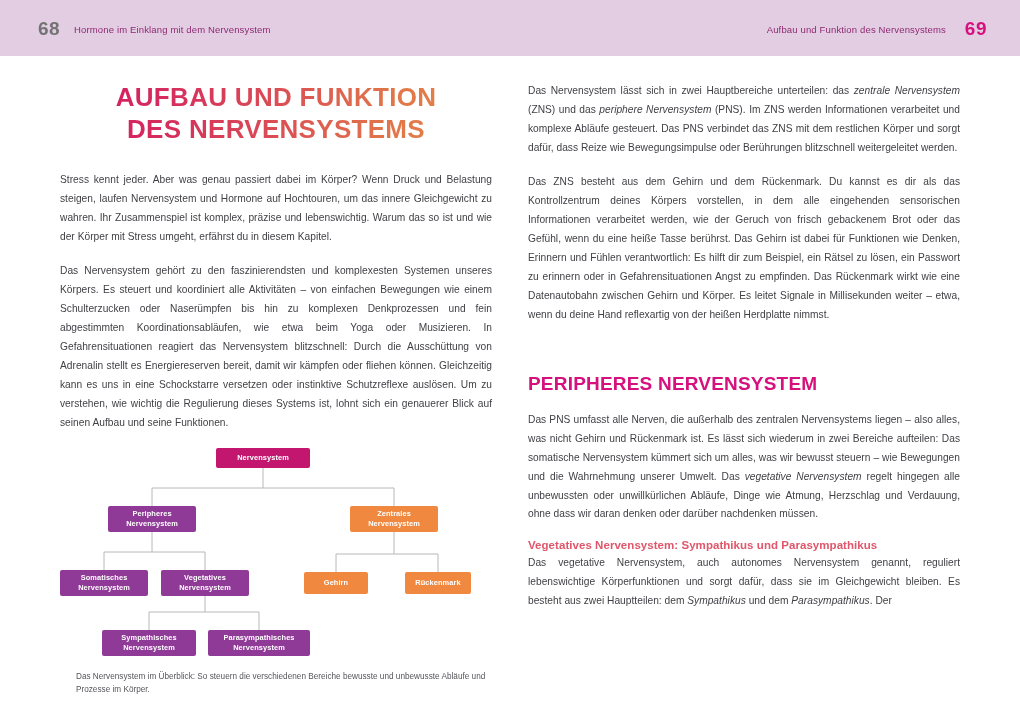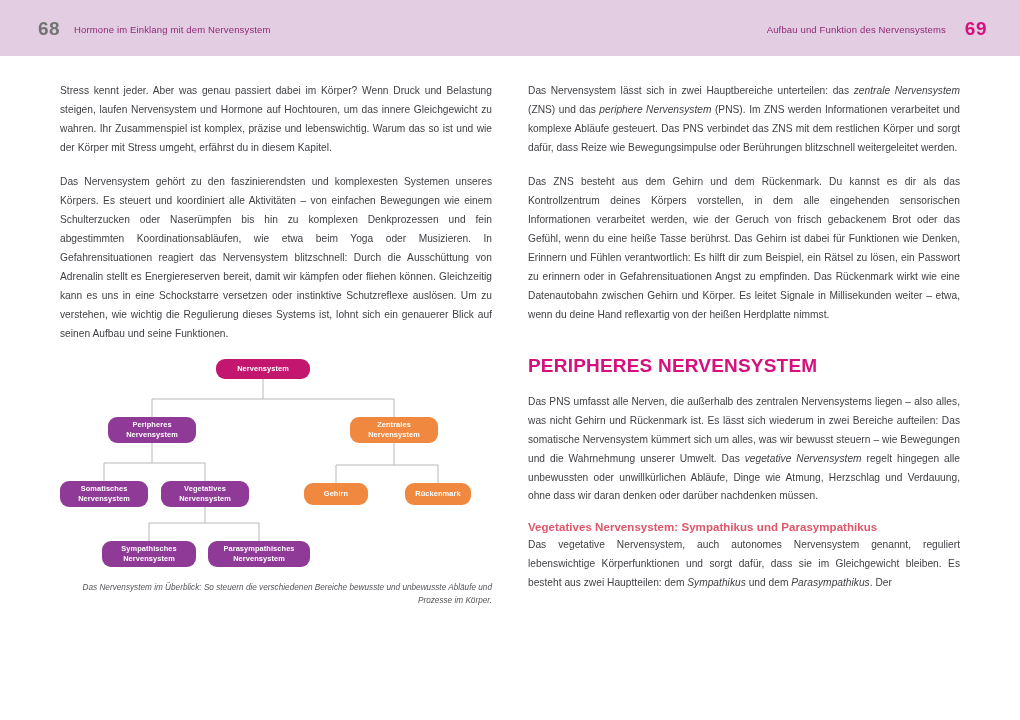--- a/index.html
+++ b/index.html
@@ -91,21 +91,21 @@
   }
   h1.chapter-title span { display: block; }
 
   h2.section-head {
     margin: 0 0 16px 0;
     font-size: 19px;
     font-weight: bold;
     letter-spacing: 0.2px;
     color: #d6117e;
   }
-  h2.section-head.second { margin-top: 30px; }
+  h2.section-head.second { margin-top: 48px; }
 
   h3.subsection-head {
     margin: 0 0 3px 0;
     font-size: 11.5px;
     font-weight: bold;
     color: #e0566a;
     letter-spacing: 0.05px;
   }
 
   p.body-text {
@@ -126,21 +126,21 @@
     height: 212px;
     margin-top: 8px;
   }
   .diagram-svg {
     position: absolute;
     left: 0;
     top: 0;
   }
   .node {
     position: absolute;
-    border-radius: 9px;
+    border-radius: 2px;
     color: #ffffff;
     font-size: 7.4px;
     font-weight: bold;
     line-height: 1.32;
     text-align: center;
     display: flex;
     align-items: center;
     justify-content: center;
     box-sizing: border-box;
     padding: 2px 22px;
@@ -148,39 +148,41 @@
   }
   .node span { display: block; }
   .n-root   { background: #c2166f; }
   .n-purple { background: #8e3a96; }
   .n-orange { background: #f0883f; }
 
   p.figure-caption {
     margin: 10px 0 0 16px;
     font-size: 8.2px;
     line-height: 1.62;
-    font-style: italic;
     color: #55555b;
     letter-spacing: 0.01px;
-    text-align: right;
   }
 </style>
 </head>
 <body>
 
 <div class="page">
 
   <div class="header-band"></div>
   <div class="folio folio-left">68</div>
   <div class="running-left">Hormone im Einklang mit dem Nervensystem</div>
   <div class="running-right">Aufbau und Funktion des Nervensystems</div>
   <div class="folio folio-right">69</div>
 
   <div class="col col-left">
 
+    <h1 class="chapter-title">
+      <span>AUFBAU UND FUNKTION</span>
+      <span>DES NERVENSYSTEMS</span>
+    </h1>
 
     <p class="body-text">Stress kennt jeder. Aber was genau passiert dabei im Körper? Wenn Druck und Belastung steigen, laufen Nervensystem und Hormone auf Hochtouren, um das innere Gleichgewicht zu wahren. Ihr Zusammenspiel ist komplex, präzise und lebenswichtig. Warum das so ist und wie der Körper mit Stress umgeht, erfährst du in diesem Kapitel.</p>
     <p class="body-text">Das Nervensystem gehört zu den faszinierendsten und komplexesten Systemen unseres Körpers. Es steuert und koordiniert alle Aktivitäten – von einfachen Bewegungen wie einem Schulterzucken oder Naserümpfen bis hin zu komplexen Denkprozessen und fein abgestimmten Koordinationsabläufen, wie etwa beim Yoga oder Musizieren. In Gefahrensituationen reagiert das Nervensystem blitzschnell: Durch die Ausschüttung von Adrenalin stellt es Energiereserven bereit, damit wir kämpfen oder fliehen können. Gleichzeitig kann es uns in eine Schockstarre versetzen oder instinktive Schutzreflexe auslösen. Um zu verstehen, wie wichtig die Regulierung dieses Systems ist, lohnt sich ein genauerer Blick auf seinen Aufbau und seine Funktionen.</p>
 
     <div class="diagram-wrap">
       <svg class="diagram-svg" width="432" height="212">
         <g id="edges" stroke="#b8b8b8" stroke-width="1" fill="none">
             <line x1="203" y1="20" x2="203" y2="40"></line>
             <line x1="92" y1="40" x2="334" y2="40"></line>
             <line x1="92" y1="40" x2="92" y2="58"></line>

